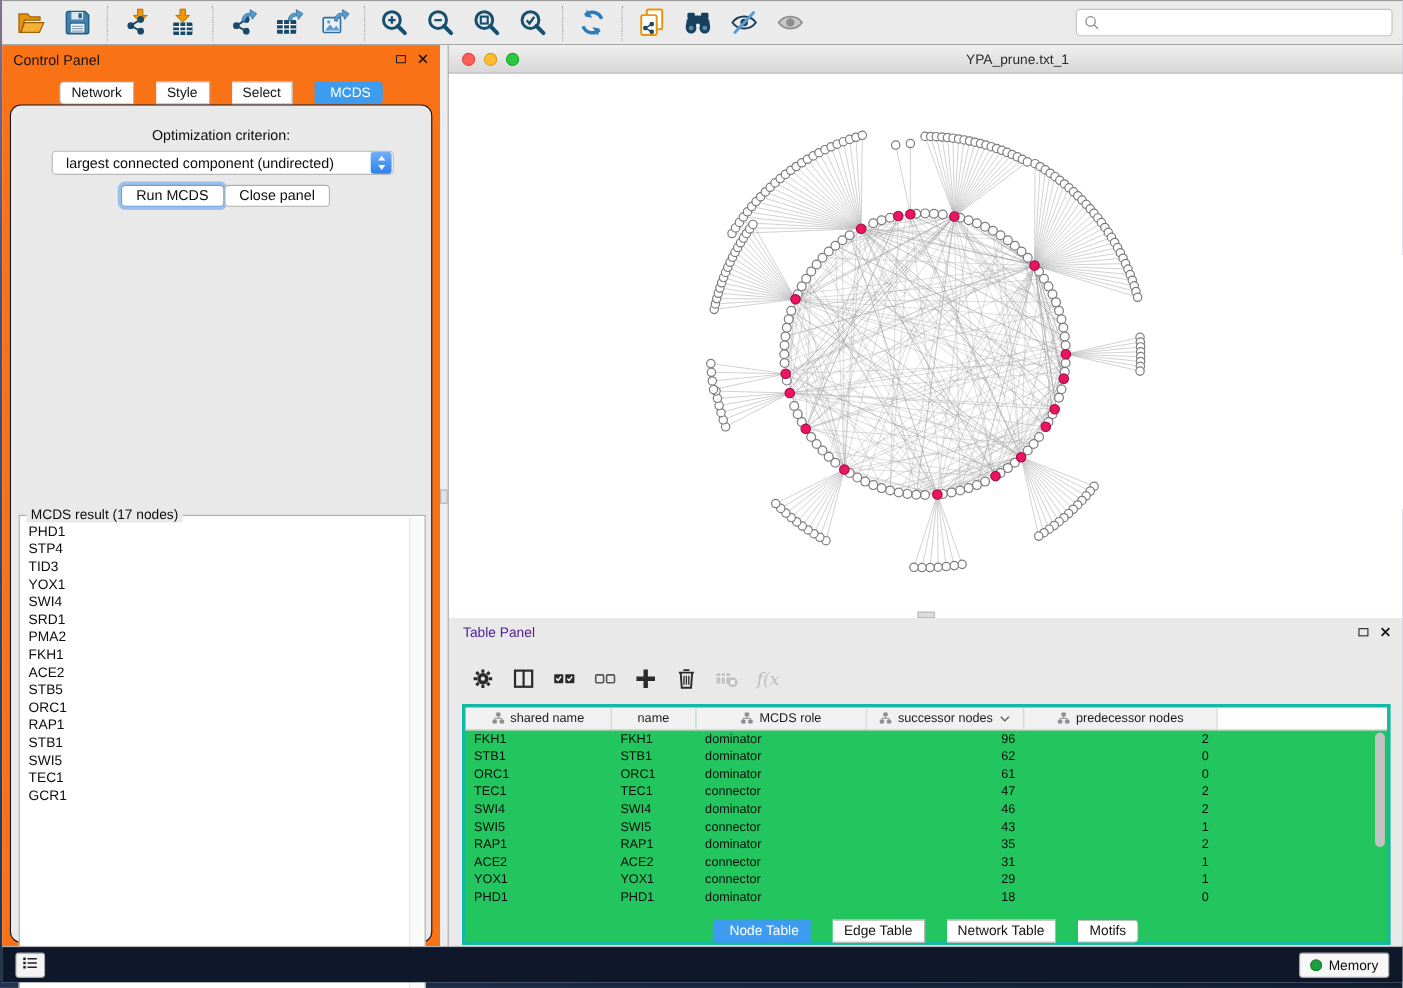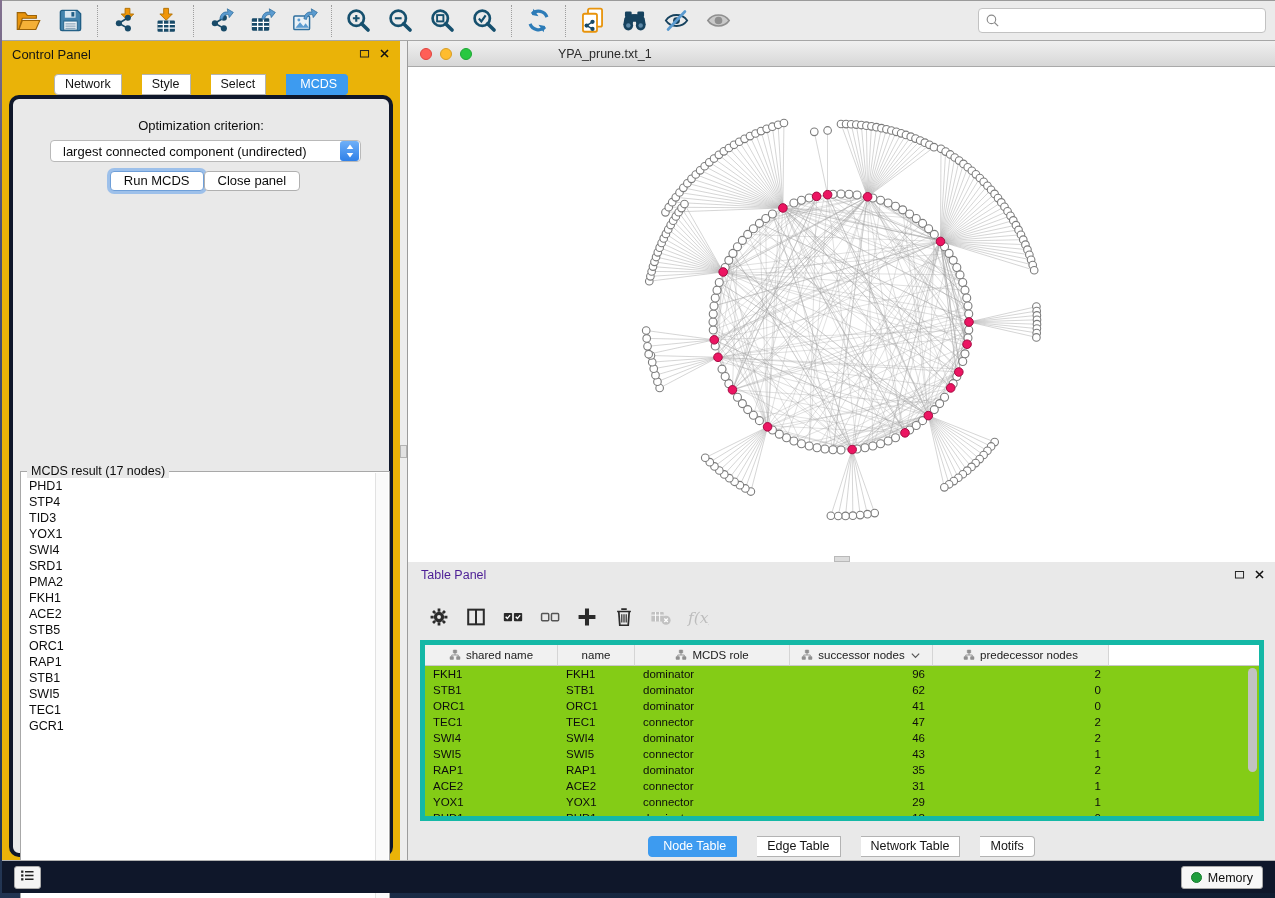--- a/index.html
+++ b/index.html
@@ -16,32 +16,32 @@
   .tb-icon{width:27px;height:27px;cursor:pointer;}
   .tb-icon svg{display:block;}
   .tb-spacer{flex:1;}
   .search-box{width:288px;height:25px;background:#fff;border:1px solid #c2c2c2;border-radius:4px;
     display:flex;align-items:center;padding:0 5px;margin-right:9px;}
   .search-box .mag{width:17px;height:17px;flex:0 0 auto;}
   .search-box input{border:none;outline:none;flex:1;font-size:12px;background:transparent;min-width:0;
     font-family:"Liberation Sans",sans-serif;}
 
   
-  .control-panel{position:absolute;left:0;top:41px;width:398px;height:819px;background:#eab308;}
+  .control-panel{position:absolute;left:0;top:41px;width:398px;height:819px;background:#f97316;}
   .panel-titlebar{position:relative;height:26px;font-size:13px;color:#141414;display:flex;align-items:center;padding:0 10px;}
   .win-btns{position:absolute;right:9px;top:6px;display:flex;gap:7px;}
   .win-btn{width:13px;height:13px;cursor:pointer;}
   .seg-tabs{display:flex;justify-content:center;gap:20px;}
   .cp-tabs{position:absolute;top:33px;left:0;right:0;}
   .seg-tab{height:21px;line-height:19px;padding:0 10px;font-size:12.5px;background:#fff;
     border:1px solid #b3b3b3;border-left:none;color:#141414;cursor:pointer;white-space:nowrap;}
   .seg-tab:first-child{border-left:1px solid #b3b3b3;border-radius:4px 0 0 4px;}
   .seg-tab:last-child{border-radius:0 4px 4px 0;}
   .seg-tab.active{background:#3d9bf0;border-color:#3d9bf0;color:#fff;padding-left:14px;}
-  .cp-content{position:absolute;top:54px;left:7px;right:7px;bottom:3px;border:4px solid #0f172a;
+  .cp-content{position:absolute;top:54px;left:7px;right:7px;bottom:3px;border:1px solid #0f172a;
     border-radius:10px;background:#e9e9e9;}
   .opt-label{margin-top:19px;text-align:center;font-size:13px;color:#0d0d0d;}
   .select{position:absolute;left:37px;top:41px;width:311px;height:22px;background:#fff;
     border:1px solid #b9b9b9;border-radius:4px;display:flex;align-items:center;cursor:pointer;}
   .select .val{flex:1;font-size:13px;color:#0d0d0d;padding-left:12px;white-space:nowrap;overflow:hidden;}
   .select .stepper{width:19px;height:20px;margin-right:1px;border-radius:3px;
     background:linear-gradient(#6fb0f8,#2f80e8);display:flex;align-items:center;justify-content:center;}
   .btn-row{position:absolute;top:72px;left:0;right:0;display:flex;justify-content:center;gap:0;padding-left:8px;}
   .push-btn{height:20px;padding:0 13px;background:#fff;border:1px solid #b0b0b0;border-radius:4px;
     font-size:13px;line-height:18px;color:#0d0d0d;cursor:pointer;font-family:"Liberation Sans",sans-serif;}
@@ -61,32 +61,32 @@
 
   
   .right{position:absolute;left:406px;top:41px;right:0;bottom:33px;}
   .net-window{position:absolute;top:0;left:0;right:0;height:517px;}
   .net-titlebar{position:relative;height:26px;background:linear-gradient(#f0f0f0,#d7d7d7);border-bottom:1px solid #a9a9a9;}
   .traffic{position:absolute;left:12px;top:7px;display:flex;gap:8px;}
   .light{width:12px;height:12px;border-radius:50%;cursor:pointer;}
   .light.red{background:#ff5f57;border:1px solid #e0443e;}
   .light.yellow{background:#febc2e;border:1px solid #d89e24;}
   .light.green{background:#28c840;border:1px solid #1da634;}
-  .net-title{position:absolute;left:0;right:0;top:0;height:26px;line-height:26px;
+  .net-title{position:absolute;left:17px;right:0;top:0;height:26px;line-height:26px;text-align:center;
     font-size:12.5px;color:#2b2b2b;padding-left:150px;white-space:nowrap;}
   .net-canvas{position:absolute;top:26px;left:0;right:0;bottom:0;background:#fff;}
   .net-canvas svg{display:block;width:100%;height:100%;}
 
   
   .table-panel{position:absolute;top:521px;left:0;right:0;bottom:0;background:#e9e9e9;}
   .tp-titlebar{position:relative;height:26px;font-size:12.5px;color:#4c1d95;display:flex;align-items:center;padding:0 13px;}
   .tp-toolbar{position:absolute;top:44px;left:20px;display:flex;align-items:center;gap:15px;}
   .tp-icon{width:22px;height:22px;cursor:pointer;}
   .tp-icon.disabled{cursor:default;}
-  .table-wrap{position:absolute;left:12px;right:11px;top:78px;height:181px;background:#84cc16;border:5px solid #14b8a6;overflow:hidden;}
+  .table-wrap{position:absolute;left:12px;right:11px;top:78px;height:219px;background:#22c55e;border:3px solid #14b8a6;overflow:hidden;}
   .thead{display:grid;height:21px;}
   .th{background:#f1f1f1;border-right:1px solid #d5d5d5;border-bottom:1px solid #c9c9c9;
     display:flex;align-items:center;justify-content:center;gap:5px;font-size:11.5px;color:#1a1a1a;cursor:pointer;white-space:nowrap;}
   .th .cicon{width:12px;height:12px;flex:0 0 auto;}
   .th .sico{width:11px;height:11px;flex:0 0 auto;}
   .th.filler{background:#fff;border-right:none;border-bottom:1px solid #c9c9c9;cursor:default;}
   .trow{display:grid;height:16px;font-size:11.5px;color:#0d0d0d;align-items:center;cursor:default;}
   .td{padding:0 8px;white-space:nowrap;overflow:hidden;}
   .td.num{text-align:right;}
   .tbl-scroll{position:absolute;right:1px;top:22px;bottom:1px;width:11px;}
@@ -1147,21 +1147,21 @@
               <div class="td">STB1</div>
               <div class="td">dominator</div>
               <div class="td num">62</div>
               <div class="td num">0</div>
               <div></div>
             </div>
             <div class="trow" style="grid-template-columns: 133px 77px 155px 143px 176px 1fr;">
               <div class="td">ORC1</div>
               <div class="td">ORC1</div>
               <div class="td">dominator</div>
-              <div class="td num">41</div>
+              <div class="td num">61</div>
               <div class="td num">0</div>
               <div></div>
             </div>
             <div class="trow" style="grid-template-columns: 133px 77px 155px 143px 176px 1fr;">
               <div class="td">TEC1</div>
               <div class="td">TEC1</div>
               <div class="td">connector</div>
               <div class="td num">47</div>
               <div class="td num">2</div>
               <div></div>

